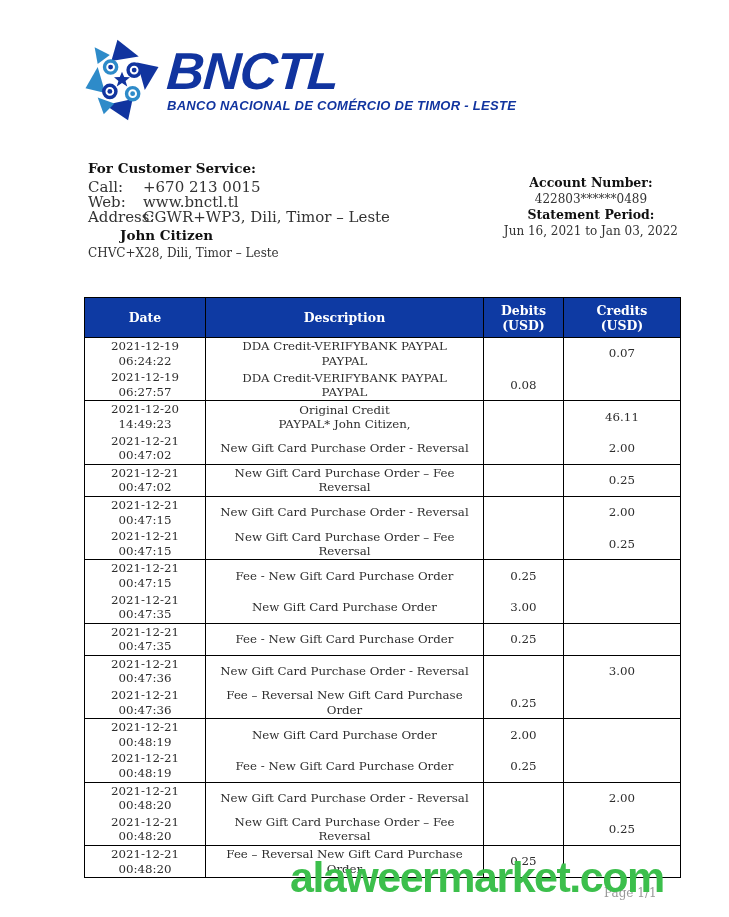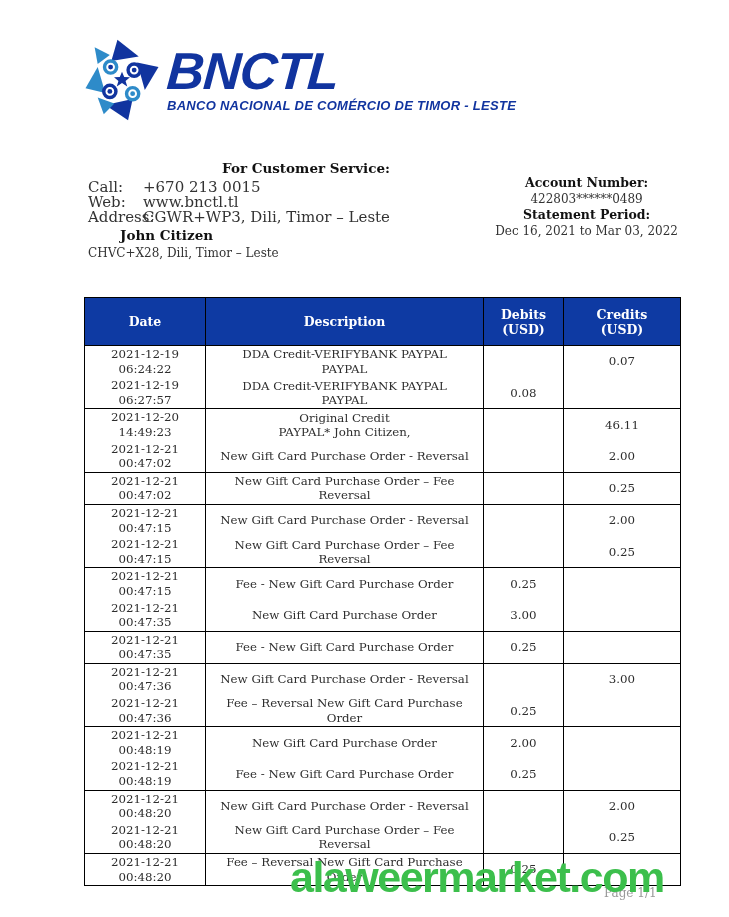--- a/index.html
+++ b/index.html
@@ -40,21 +40,21 @@
     font-weight: bold;
     color: #11349f;
     letter-spacing: 0.28px;
     margin-top: 3px;
     white-space: nowrap;
     font-style: italic;
   }
 
   
   .service-block { position: absolute; left: 88px; top: 160px; }
-  .service-heading { font-size: 13.5px; font-weight: bold; color: #111; margin-bottom: 4px; text-align: right; }
+  .service-heading { font-size: 13.5px; font-weight: bold; color: #111; margin-bottom: 4px; }
   .service-row { display: flex; font-size: 15px; color: #333; line-height: 15.2px; }
   .service-label { width: 55px; }
   .service-value { }
 
   .account-block {
     position: absolute;
     right: 51px;
     top: 175px;
     text-align: center;
     line-height: 16px;
@@ -74,21 +74,21 @@
     table-layout: fixed;
   }
   table.stmt { border: 1.5px solid #000; }
   table.stmt thead th {
     background: #0e3aa3;
     color: #ffffff;
     font-size: 12.5px;
     font-weight: bold;
     text-align: center;
     vertical-align: middle;
-    height: 48px;
+    height: 40px;
     border-left: 1px solid #000;
     border-bottom: 1px solid #000;
     line-height: 15px;
   }
   table.stmt thead th:first-child { border-left: none; }
   table.stmt tbody td {
     font-size: 11.8px;
     color: #2e2e2e;
     text-align: center;
     vertical-align: middle;
@@ -169,21 +169,21 @@
     <div class="service-row">
       <span class="service-label">Address:</span>
       <span class="service-value">CGWR+WP3, Dili,  Timor – Leste</span>
     </div>
   </div>
 
   <div class="account-block">
     <div class="account-label">Account Number:</div>
     <div class="account-value">422803******0489</div>
     <div class="account-label">Statement Period:</div>
-    <div class="account-value">Dec 16, 2021 to Mar 03, 2022</div>
+    <div class="account-value">Jun 16, 2021 to Jan 03, 2022</div>
   </div>
 
   <div class="name-block">
     <div class="customer-name">John Citizen</div>
     <div class="customer-address">CHVC+X28, Dili, Timor – Leste</div>
   </div>
 
   <div class="table-wrap">
     <table class="stmt">
       <colgroup>

